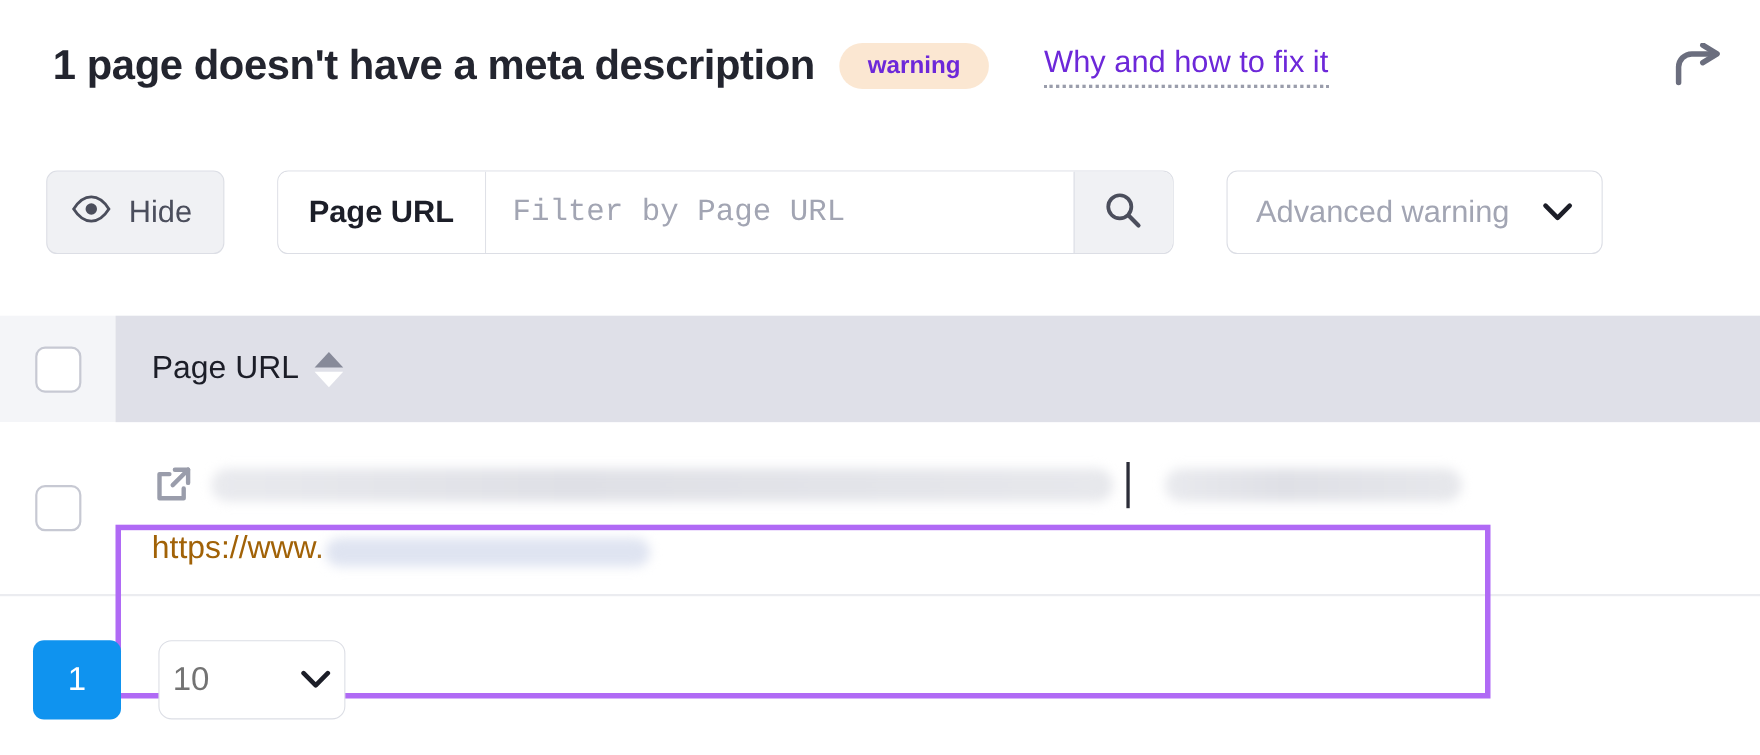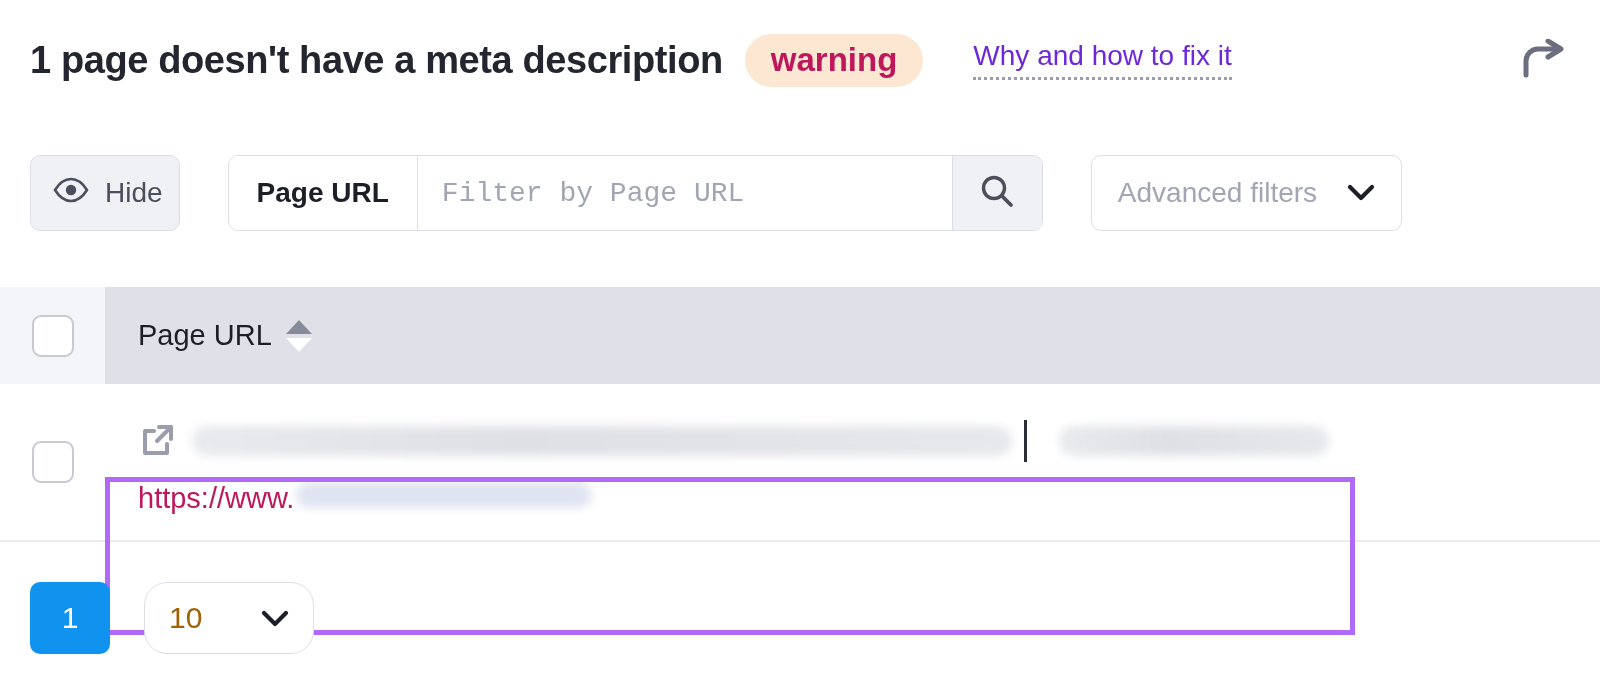--- a/index.html
+++ b/index.html
@@ -24,37 +24,37 @@
 
   
   .issue-header {
     position: absolute;
     left: 0;
     top: 0;
     width: 1600px;
     height: 120px;
     display: flex;
     align-items: center;
-    padding-left: 30px;
+    padding-left: 48px;
     padding-right: 28px;
   }
 
   .issue-title {
     font-size: 38px;
     font-weight: 700;
     color: #23252f;
     letter-spacing: -0.4px;
     white-space: nowrap;
   }
 
   .status-badge {
     margin-left: 22px;
     background: #fbe7d2;
-    color: #be185d;
-    font-size: 33px;
+    color: #6d28d9;
+    font-size: 22px;
     font-weight: 600;
     border-radius: 999px;
     padding: 9px 26px 11px 26px;
     line-height: 1;
     white-space: nowrap;
   }
 
   .fix-link {
     margin-left: 50px;
     font-size: 28px;
@@ -87,28 +87,29 @@
     display: flex;
     align-items: center;
     height: 76px;
   }
 
   .hide-btn {
     display: flex;
     align-items: center;
     gap: 16px;
     height: 76px;
-    padding: 0 16px 0 22px;
+    padding: 0 28px 0 22px;
     background: #f0f1f4;
     border: 1px solid #dcdee5;
     border-radius: 10px;
     cursor: pointer;
     font-size: 28px;
     color: #4b4e5c;
     font-family: "Liberation Sans", sans-serif;
+    margin-left: 12px;
   }
 
   .search-group {
     display: flex;
     align-items: stretch;
     margin-left: 48px;
     height: 76px;
     border: 1px solid #dcdee5;
     border-radius: 10px;
     background: #ffffff;
@@ -264,25 +265,25 @@
     display: inline-block;
     width: 3px;
     height: 42px;
     background: #2b2d38;
     margin: 0 10px 0 12px;
   }
 
   .cell-url {
     margin-top: 18px;
     font-size: 29px;
-    color: #be185d;
-    white-space: nowrap;
-    cursor: pointer;
-    display: flex;
-    align-items: flex-start;
+    color: #a16207;
+    white-space: nowrap;
+    cursor: pointer;
+    display: flex;
+    align-items: flex-end;
   }
   .url-redact {
     display: inline-block;
     width: 295px;
     height: 26px;
     border-radius: 13px;
     background: #dfe4f1;
     filter: blur(5px);
     margin: 0 2px;
   }
@@ -321,26 +322,26 @@
     display: flex;
     align-items: center;
     justify-content: center;
   }
   .per-page {
     display: flex;
     align-items: center;
     justify-content: space-between;
     width: 170px;
     height: 72px;
-    padding: 0 24px;
+    padding: 0 12px;
     border: 1px solid #dcdee5;
-    border-radius: 23px;
+    border-radius: 12px;
     background: #ffffff;
     font-size: 30px;
-    color: #a16207;
+    color: #737373;
     cursor: pointer;
     font-family: "Liberation Sans", sans-serif;
   }
 </style>
 </head>
 <body>
 
 <div class="page">
 
   <div class="issue-header">
@@ -376,21 +377,21 @@
         <span>
           <svg width="40" height="40" viewBox="0 0 40 40" fill="none" aria-hidden="true">
             <circle cx="17" cy="16" r="10.5" stroke="#4b4e5c" stroke-width="3.4" fill="none"></circle>
             <path d="M25 24 L34 33" stroke="#4b4e5c" stroke-width="3.8" stroke-linecap="round"></path>
           </svg>
         </span>
       </button>
     </div>
 
     <button class="adv-filters">
-      <span>Advanced filters</span>
+      <span>Advanced warning</span>
       <span>
         <svg width="28" height="18" viewBox="0 0 28 18" fill="none" aria-hidden="true">
           <path d="M3 3 L14 14 L25 3" stroke="#1c1e28" stroke-width="4.2" stroke-linecap="round" stroke-linejoin="round" fill="none"></path>
         </svg>
       </span>
     </button>
   </div>
 
   <div class="table">
 

